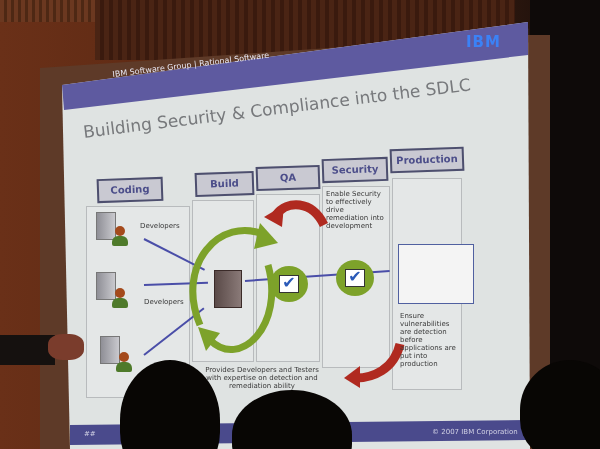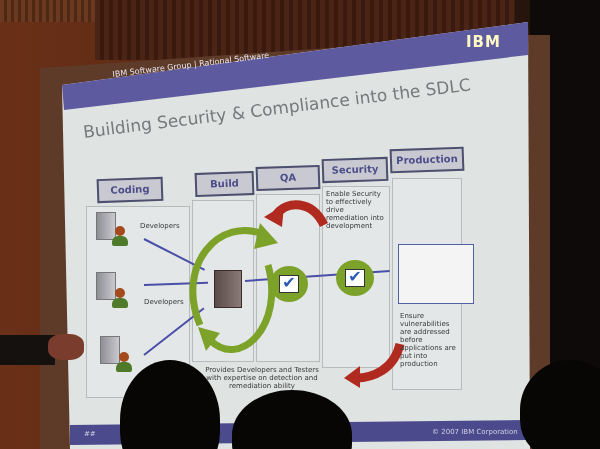--- a/index.html
+++ b/index.html
@@ -11,21 +11,21 @@
   .screen-frame { position:absolute; left:40px; top:35px; width:510px; height:414px; background:#5e3a28;
      clip-path: polygon(0 8%, 93% 0, 100% 0, 100% 100%, 0 100%); }
   .slide { position:absolute; left:0; top:0; width:600px; height:449px;
      clip-path: polygon(62px 85px, 528px 22px, 530px 449px, 70px 449px); background:#dfe3e2; }
   .slide-header { position:absolute; left:0; top:0; width:600px; height:449px; background:#5e5aa0;
      clip-path: polygon(62px 85px, 528px 22px, 528px 55px, 64px 110px); }
   .slide-footer { position:absolute; left:0; top:0; width:600px; height:449px; background:#4a4a8c;
      clip-path: polygon(70px 425px, 526px 420px, 526px 440px, 70px 445px); }
   .abs { position:absolute; }
   .hdr-text { left:112px; top:70px; color:#e8e8f4; font-size:8px; transform:rotate(-7deg); transform-origin:left top; white-space:nowrap; }
-  .ibm { left:466px; top:33px; color:#fef9c3; font-size:15px; font-weight:bold; letter-spacing:1px; }
+  .ibm { left:466px; top:33px; color:#3b82f6; font-size:15px; font-weight:bold; letter-spacing:1px; }
   .title { left:82px; top:122px; color:#77797c; font-size:17px; transform:rotate(-7deg); transform-origin:left top; white-space:nowrap; }
   .phase { border:2px solid #4d4f6e; background:#c9c9d2; color:#4c4e8a; font-weight:bold; font-size:10px; text-align:center; line-height:20px; height:20px; }
   .col { border:1px solid #b8bbbd; background:#e4e7e7; }
   .small { font-size:7px; color:#3a3a3a; line-height:8px; }
   .server { width:18px; height:26px; background:linear-gradient(90deg,#8f8f96,#c9c9ce); border:1px solid #777; }
   .person { width:16px; height:20px; }
   .person .head { width:10px; height:10px; border-radius:50%; background:#a44a1c; margin:0 auto; }
   .person .body { width:16px; height:10px; background:#4e7a2a; border-radius:6px 6px 2px 2px; }
   .arrow-line { height:2px; background:#4a4ea8; transform-origin:left center; }
   .checkblob { width:38px; height:36px; border-radius:50%; background:#7da22a; display:flex; align-items:center; justify-content:center; }
@@ -106,21 +106,21 @@
   <path d="M62 30 C 50 5, 25 5, 14 20" stroke="#b02a20" stroke-width="9" fill="none"></path>
   <polygon points="2,22 22,10 20,32" fill="#b02a20"></polygon>
 </svg>
 <svg class="abs" style="left:342px;top:340px;" width="66" height="50">
   <path d="M58 4 C 52 30, 30 38, 14 38" stroke="#b02a20" stroke-width="9" fill="none"></path>
   <polygon points="2,38 18,26 18,48" fill="#b02a20"></polygon>
 </svg>
 
 <div class="abs small" style="left:326px;top:190px;width:62px;">Enable Security to effectively drive remediation into development</div>
 <div class="abs webpage" style="left:398px;top:244px;"></div>
-<div class="abs small" style="left:400px;top:312px;width:58px;">Ensure vulnerabilities are addressed before applications are put into production</div>
+<div class="abs small" style="left:400px;top:312px;width:58px;">Ensure vulnerabilities are detection before applications are put into production</div>
 <div class="abs small" style="left:202px;top:366px;width:120px;text-align:center;">Provides Developers and Testers with expertise on detection and remediation ability</div>
 
 <div class="abs footer-text" style="left:84px;top:430px;">##</div>
 <div class="abs footer-text" style="left:432px;top:428px;">© 2007 IBM Corporation</div>
 
 <div class="head-silhouette" style="left:120px;top:360px;width:100px;height:120px;"></div>
 <div class="head-silhouette" style="left:232px;top:390px;width:120px;height:90px;"></div>
 <div class="head-silhouette" style="left:520px;top:360px;width:100px;height:100px;"></div>
 <div class="abs" style="left:0;top:335px;width:55px;height:30px;background:#15110f;"></div>
 <div class="abs" style="left:48px;top:334px;width:36px;height:26px;background:#7a3c2c;border-radius:40%;"></div>

